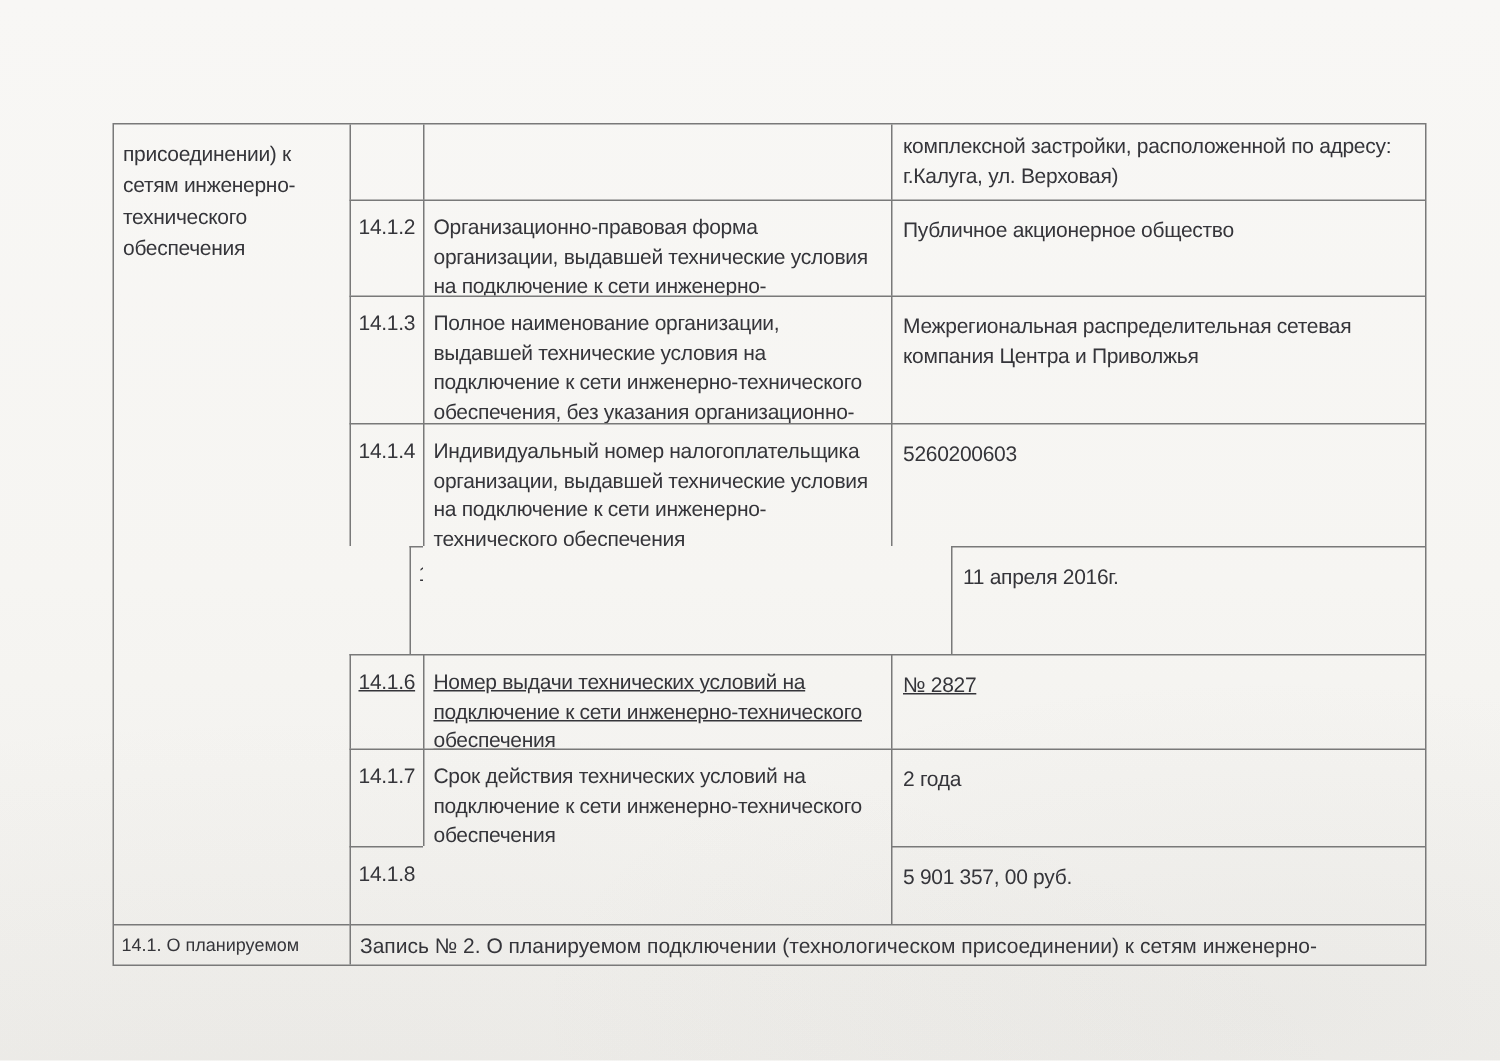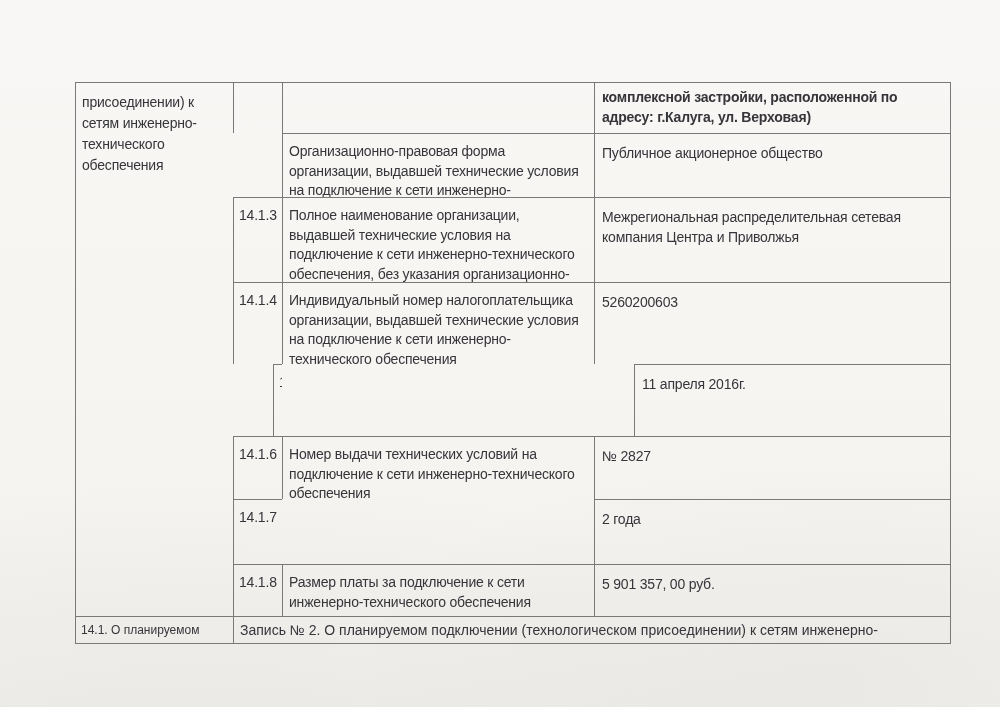--- a/index.html
+++ b/index.html
@@ -25,66 +25,67 @@
     grid-template-rows:50px 64px 85px 82px 72px 63px 65px 52px auto;
     border:1.4px solid var(--line);
     font-size:14px;line-height:19.5px;letter-spacing:-0.2px;
     box-sizing:border-box;
   }
   .cell{overflow:hidden;box-sizing:border-box;}
   .bl{border-left:1.4px solid var(--line);}
   .bt{border-top:1.4px solid var(--line);}
   .c2{grid-column:2;} .c3{grid-column:3;} .c4{grid-column:4;}
   .r1{grid-row:1;} .r2{grid-row:2;} .r3{grid-row:3;} .r4{grid-row:4;}
-  .r5{grid-row:5;margin-left:40px;} .r6{grid-row:6;} .r7{grid-row:7;} .r8{grid-row:8;}
+  .r5{grid-row:5;margin-left:40px;} .r6{grid-row:6;text-decoration:underline;} .r7{grid-row:7;} .r8{grid-row:8;}
   .span-left{grid-column:1;grid-row:1 / span 8;padding:9px 8px 0 6px;white-space:pre-line;line-height:21px;}
   .num{padding:8px 3px 0 5px;}
   .desc{padding:8px 9px 0 6px;}
   .val{padding:10px 10px 0 7px;}
-  .val.first{padding-top:5px;font-weight:bold;}
+  .val.first{padding-top:5px;}
   .footer-left{grid-column:1;grid-row:9;padding:4px 0 0 5px;font-size:12px;letter-spacing:0;line-height:18px;}
   .footer-span{grid-column:2 / span 3;grid-row:9;padding:4px 0 0 6px;font-size:14px;letter-spacing:0;line-height:18px;}
 </style>
 </head>
 <body>
 
 <div class="scan-page">
   <div class="doc-table">
 
     <div class="cell span-left">присоединении) к
 сетям инженерно-
 технического
 обеспечения</div>
 
     <div class="cell c2 r1 bl num"></div>
     <div class="cell c3 r1 bl desc"></div>
     <div class="cell c4 r1 bl val first">комплексной застройки, расположенной по адресу: г.Калуга, ул. Верховая)</div>
 
+    <div class="cell c2 r2 bl bt num">14.1.2</div>
     <div class="cell c3 r2 bl bt desc">Организационно-правовая форма организации, выдавшей технические условия на подключение к сети инженерно-технического обеспечения</div>
     <div class="cell c4 r2 bl bt val">Публичное акционерное общество</div>
 
     <div class="cell c2 r3 bl bt num">14.1.3</div>
     <div class="cell c3 r3 bl bt desc">Полное наименование организации, выдавшей технические условия на подключение к сети инженерно-технического обеспечения, без указания организационно-правовой формы</div>
     <div class="cell c4 r3 bl bt val">Межрегиональная распределительная сетевая компания Центра и Приволжья</div>
 
     <div class="cell c2 r4 bl bt num">14.1.4</div>
     <div class="cell c3 r4 bl bt desc">Индивидуальный номер налогоплательщика организации, выдавшей технические условия на подключение к сети инженерно-технического обеспечения</div>
     <div class="cell c4 r4 bl bt val">5260200603</div>
 
     <div class="cell c2 r5 bl bt num">14.1.5</div>
     <div class="cell c4 r5 bl bt val">11 апреля 2016г.</div>
 
     <div class="cell c2 r6 bl bt num">14.1.6</div>
     <div class="cell c3 r6 bl bt desc">Номер выдачи технических условий на подключение к сети инженерно-технического обеспечения</div>
     <div class="cell c4 r6 bl bt val">№ 2827</div>
 
     <div class="cell c2 r7 bl bt num">14.1.7</div>
+    <div class="cell c3 r7 bl bt desc">Срок действия технических условий на подключение к сети инженерно-технического обеспечения</div>
     <div class="cell c4 r7 bl bt val">2 года</div>
 
     <div class="cell c2 r8 bl bt num">14.1.8</div>
-    <div class="cell c3 r8 bl bt desc">Размер платы за подключение к сети инженерно-технического обеспечения</div>
     <div class="cell c4 r8 bl bt val">5 901 357, 00 руб.</div>
 
     <div class="cell footer-left bt">14.1. О планируемом</div>
     <div class="cell footer-span bt bl">Запись № 2. О планируемом подключении (технологическом присоединении) к сетям инженерно-технического</div>
 
   </div>
 </div>
 
 </body></html>

